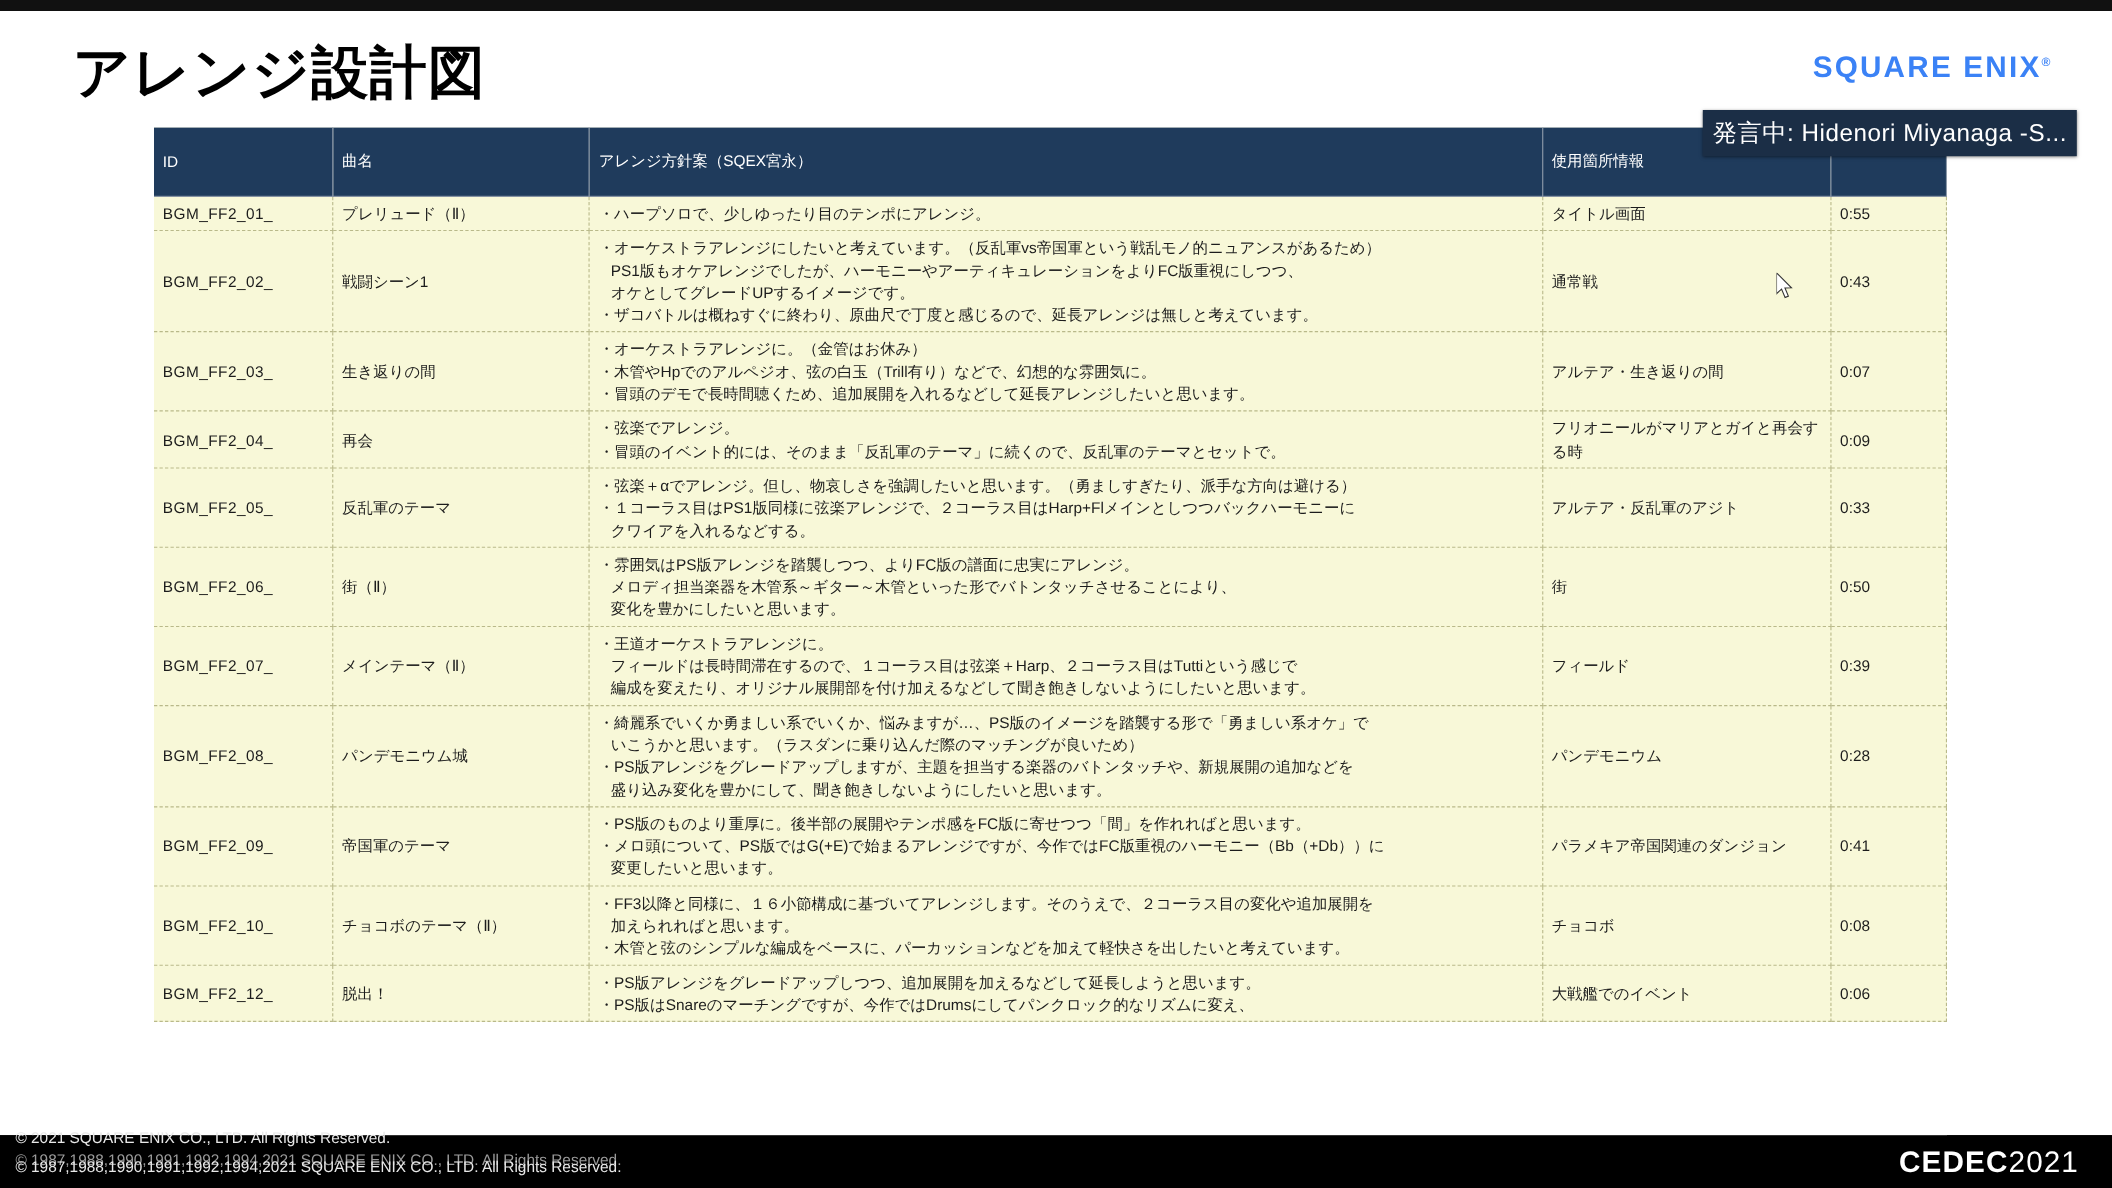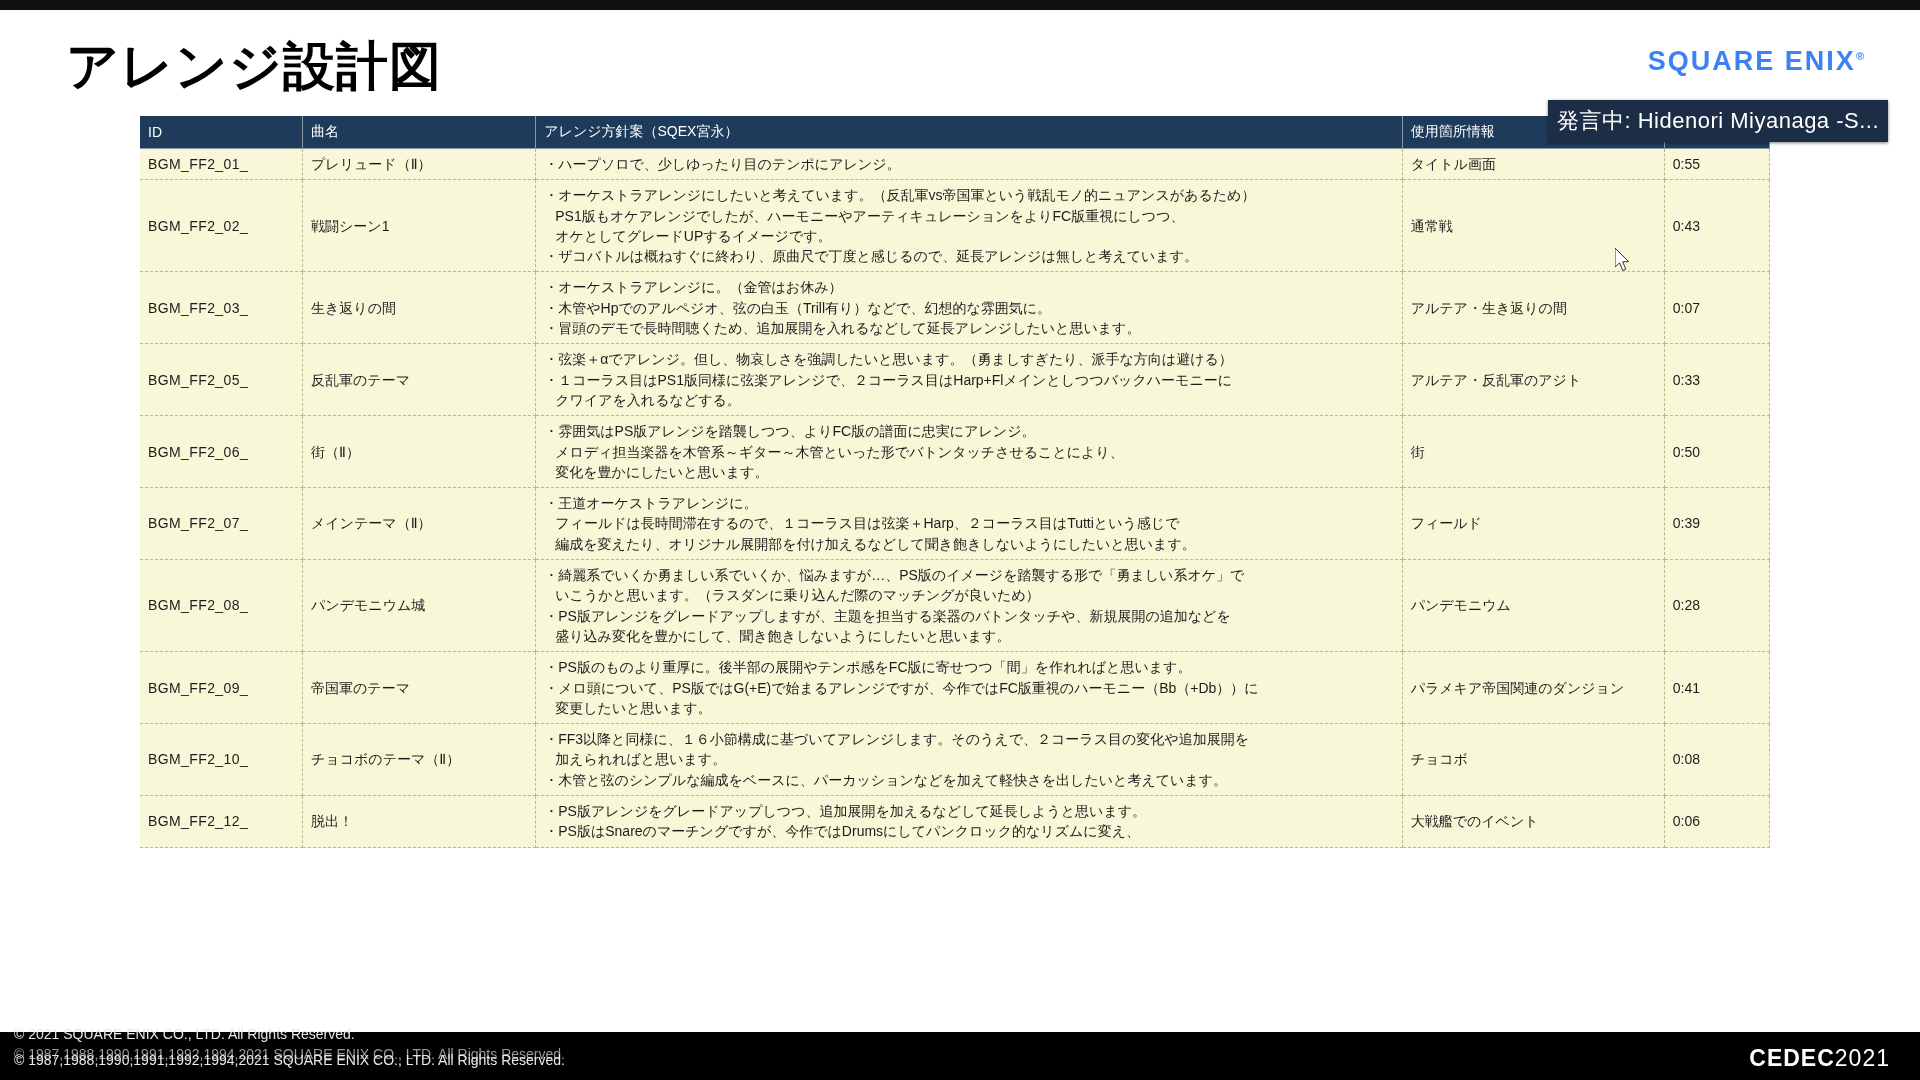--- a/index.html
+++ b/index.html
@@ -57,21 +57,21 @@
     border-collapse: collapse;
     table-layout: fixed;
     background: #f8f8d8;
   }
   table.sheet th {
     background: #1f3b5c;
     color: #ffffff;
     font-size: 14px;
     font-weight: normal;
     text-align: left;
-    padding: 6px 8px;
+    padding: 21px 8px;
     border-right: 1px solid #8c98a8;
     border-bottom: 1px solid #8c98a8;
     height: 20px;
     white-space: nowrap;
   }
   table.sheet td {
     border-right: 1px dashed #b9b98a;
     border-bottom: 1px dashed #b9b98a;
     font-size: 14px;
     color: #1c1c1c;
@@ -154,21 +154,21 @@
     position: absolute;
     left: 14px;
     top: 1046px;
     font-size: 14px;
     color: #9a9a9a;
   }
   .cedec {
     position: absolute;
     right: 30px;
     bottom: 8px;
-    font-size: 23px;
+    font-size: 27px;
     font-weight: bold;
     color: #ffffff;
     letter-spacing: 1px;
   }
   .cedec .year { font-weight: normal; }
 </style>
 </head>
 <body>
 
 <div id="stage">
@@ -218,20 +218,30 @@
             <td class="c-name">生き返りの間</td>
             <td class="c-plan">
               <div class="plan-line">・オーケストラアレンジに。（金管はお休み）</div>
               <div class="plan-line">・木管やHpでのアルペジオ、弦の白玉（Trill有り）などで、幻想的な雰囲気に。</div>
               <div class="plan-line">・冒頭のデモで長時間聴くため、追加展開を入れるなどして延長アレンジしたいと思います。</div>
             </td>
             <td class="c-use">アルテア・生き返りの間</td>
             <td class="c-time">0:07</td>
           </tr>
           <tr>
+            <td class="c-id">BGM_FF2_04_</td>
+            <td class="c-name">再会</td>
+            <td class="c-plan">
+              <div class="plan-line">・弦楽でアレンジ。</div>
+              <div class="plan-line">・冒頭のイベント的には、そのまま「反乱軍のテーマ」に続くので、反乱軍のテーマとセットで。</div>
+            </td>
+            <td class="c-use">フリオニールがマリアとガイと再会する時</td>
+            <td class="c-time">0:09</td>
+          </tr>
+          <tr>
             <td class="c-id">BGM_FF2_05_</td>
             <td class="c-name">反乱軍のテーマ</td>
             <td class="c-plan">
               <div class="plan-line">・弦楽＋αでアレンジ。但し、物哀しさを強調したいと思います。（勇ましすぎたり、派手な方向は避ける）</div>
               <div class="plan-line">・１コーラス目はPS1版同様に弦楽アレンジで、２コーラス目はHarp+Flメインとしつつバックハーモニーに</div>
               <div class="plan-line cont">クワイアを入れるなどする。</div>
             </td>
             <td class="c-use">アルテア・反乱軍のアジト</td>
             <td class="c-time">0:33</td>
           </tr>

